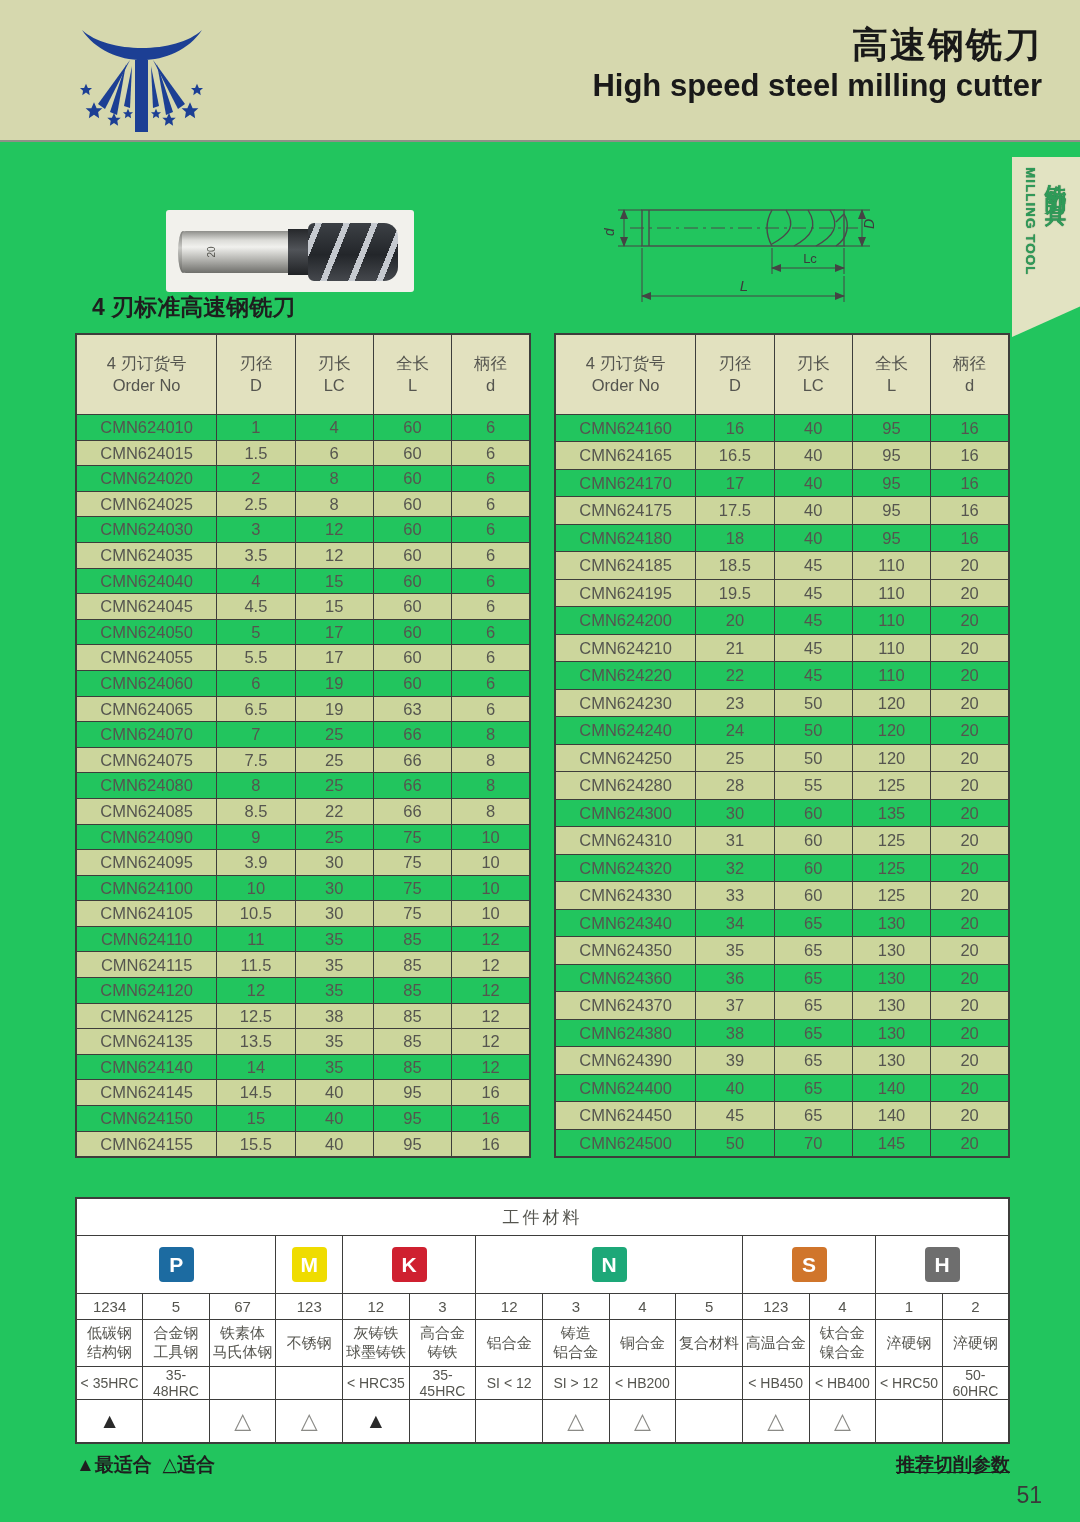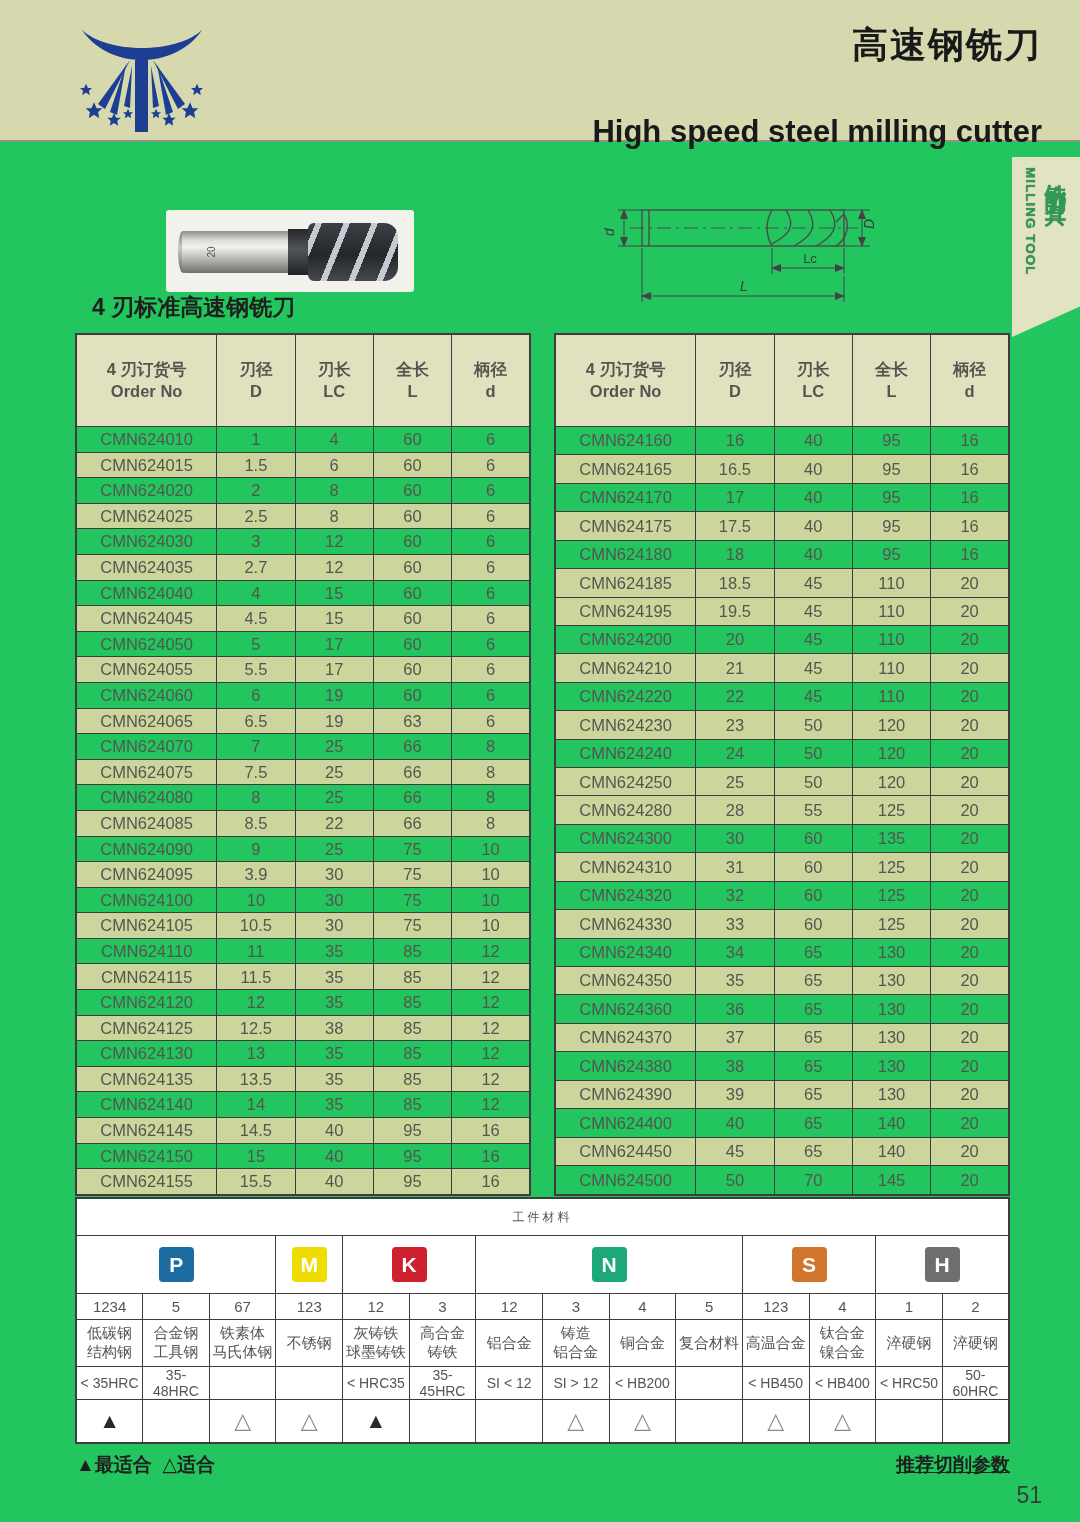--- a/index.html
+++ b/index.html
@@ -4,21 +4,21 @@
 <style>
   html,body{margin:0;padding:0;background:#ffffff;}
   .page{position:relative;width:1080px;height:1522px;background:#22c55e;overflow:hidden;
         font-family:"Liberation Sans","DejaVu Sans",sans-serif;}
 
   
   .band{position:absolute;left:0;top:0;width:1080px;height:140px;background:#d6d8ae;
         border-bottom:2px solid #8f9088;}
   .band .titles{position:absolute;right:38px;top:22px;text-align:right;color:#191919;}
   .band .t-zh{font-size:36px;font-weight:bold;letter-spacing:2px;line-height:1.25;}
-  .band .t-en{font-size:31px;font-weight:bold;line-height:1.25;margin-top:46px;}
+  .band .t-en{font-size:31px;font-weight:bold;line-height:1.25;}
   .logo{position:absolute;left:64px;top:8px;}
 
   
   .side-tab{position:absolute;left:1012px;top:157px;width:68px;height:180px;background:#e2e3c2;
             clip-path:polygon(0 0,100% 0,100% 83%,0 100%);display:flex;flex-direction:row;
             justify-content:center;gap:4px;padding-top:10px;box-sizing:border-box;}
   .tab-en{writing-mode:vertical-rl;font-size:13.5px;font-weight:bold;color:#2e9b58;
           letter-spacing:1px;text-shadow:0 0 1px #14572e;}
   .tab-zh{writing-mode:vertical-rl;font-size:21px;font-weight:bold;color:#2e9b58;
           letter-spacing:7px;text-shadow:0 0 1px #14572e;}
@@ -44,31 +44,31 @@
   
   .diagram{position:absolute;left:604px;top:192px;}
   .diagram text{font-family:"Liberation Sans",sans-serif;fill:#3c3c3c;}
 
   
   .tables{position:absolute;left:75px;top:333px;width:935px;display:flex;gap:23px;}
   table.order{border-collapse:collapse;table-layout:fixed;}
   table.order{width:456px;}
   table.order th,table.order td{border:1px solid #3d3d3b;text-align:center;color:#55554f;}
   table.order{border:2px solid #3d3d3b;}
-  table.order th{background:#e2e1bf;font-weight:bold;font-size:16.5px;line-height:1.3;height:55px;padding:18px;}
+  table.order th{background:#e2e1bf;font-weight:normal;font-size:16.5px;line-height:1.3;height:55px;padding:12px;}
   table.order td{font-size:16.5px;height:24.6px;padding:0;line-height:1;}
   table.order tr.alt td{background:#ccd69c;}
   table.order col.c-order{width:31%;}
   table.order col.c-num{width:17.25%;}
 
   
   .mat-wrap{position:absolute;left:75px;top:1197px;}
   table.mat{border-collapse:collapse;table-layout:fixed;width:935px;border:2px solid #3d3d3b;}
   table.mat td{border:1px solid #3d3d3b;text-align:center;color:#55554f;background:#fff;padding:0;}
-  td.mat-title{background:#e2e1bf;height:36px;font-size:12px;letter-spacing:3px;margin-left:42px;}
+  td.mat-title{background:#e2e1bf;height:36px;font-size:17px;letter-spacing:3px;margin-left:42px;}
   tr.badges td{height:57px;}
   .badge{display:inline-block;width:35px;height:35px;line-height:35px;border-radius:4px;
          color:#fff;font-size:21px;font-weight:bold;text-align:center;}
   tr.nums td{height:25px;font-size:15px;}
   tr.mats td{height:46px;font-size:15px;line-height:1.25;}
   tr.hards td{height:29px;font-size:14px;}
   tr.marks td{height:42px;font-size:20px;}
   .tri-best{color:#2a2a2a;font-size:21px;}
   .tri-ok{color:#8b8b87;font-size:22px;}
 
@@ -241,21 +241,21 @@
           </tr>
           <tr>
             <td>CMN624030</td>
             <td>3</td>
             <td>12</td>
             <td>60</td>
             <td>6</td>
           </tr>
           <tr class="alt">
             <td>CMN624035</td>
-            <td>2.7</td>
+            <td>3.5</td>
             <td>12</td>
             <td>60</td>
             <td>6</td>
           </tr>
           <tr>
             <td>CMN624040</td>
             <td>4</td>
             <td>15</td>
             <td>60</td>
             <td>6</td>
@@ -369,27 +369,20 @@
             <td>CMN624120</td>
             <td>12</td>
             <td>35</td>
             <td>85</td>
             <td>12</td>
           </tr>
           <tr class="alt">
             <td>CMN624125</td>
             <td>12.5</td>
             <td>38</td>
-            <td>85</td>
-            <td>12</td>
-          </tr>
-          <tr>
-            <td>CMN624130</td>
-            <td>13</td>
-            <td>35</td>
             <td>85</td>
             <td>12</td>
           </tr>
           <tr class="alt">
             <td>CMN624135</td>
             <td>13.5</td>
             <td>35</td>
             <td>85</td>
             <td>12</td>
           </tr>

